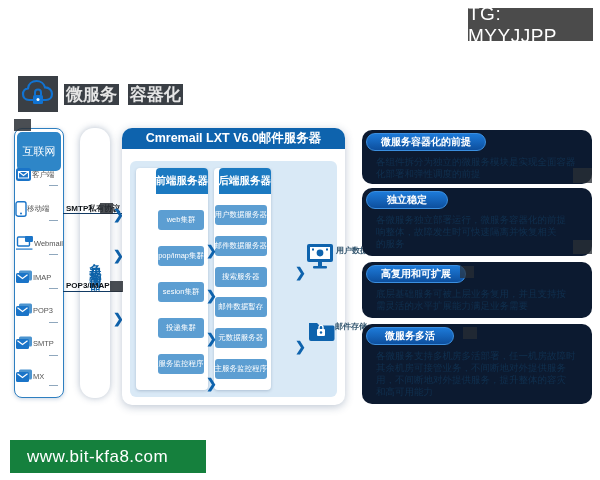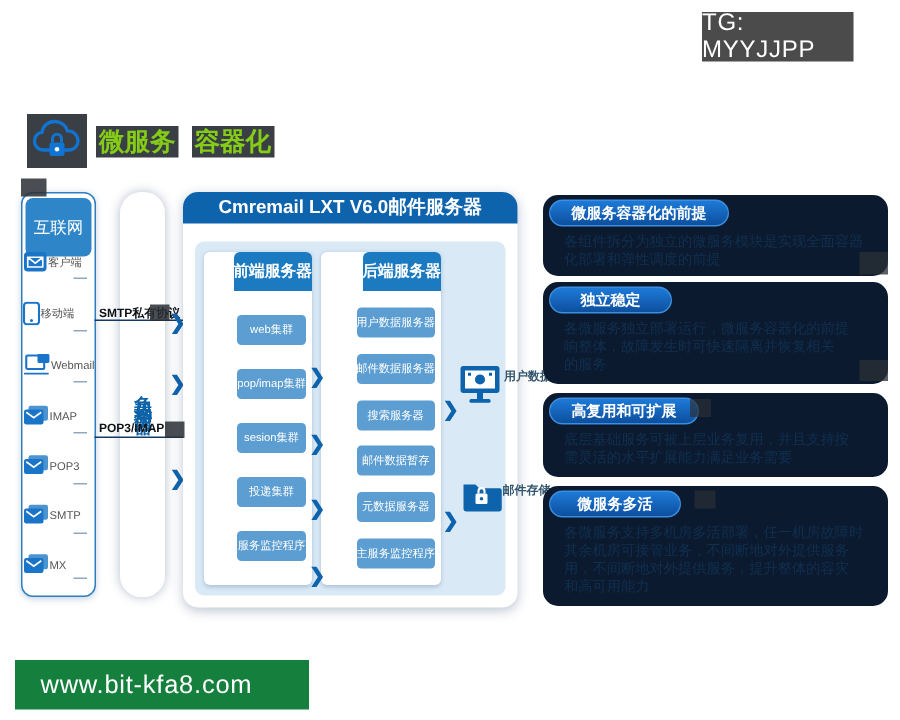--- a/index.html
+++ b/index.html
@@ -3,28 +3,28 @@
 <meta charset="utf-8">
 <style>
   * { margin:0; padding:0; box-sizing:border-box; }
   html,body { background:#fff; }
   .page {
     position:relative; width:600px; height:480px; overflow:hidden;
     font-family:"Liberation Sans", sans-serif; background:#ffffff;
   }
   
   .tg-box {
-    position:absolute; left:468px; top:8px; width:101px; height:33px;
-    background:#4b4b4b; color:#fff; font-size:16px;
+    position:absolute; left:468px; top:8px; width:125px; height:33px;
+    background:#4b4b4b; color:#fff; font-size:19px;
     display:flex; align-items:center; justify-content:center; letter-spacing:.5px;
   }
   
   .title-row { position:absolute; left:18px; top:74px; height:40px; display:flex; align-items:center; }
   .title-icon-wrap { background:#3a3f45; padding:2px 3px; margin-right:6px; display:flex; }
-  .title-text { font-size:17px; font-weight:bold; color:#84cc16; }
+  .title-text { font-size:17px; font-weight:bold; color:#e5e5e5; }
   .title-text .seg { background:#3a3f45; padding:1px 2px; }
   .title-text .gap { padding:0 2px; }
   
   .net-panel {
     position:absolute; left:14px; top:128px; width:50px; height:270px;
     background:#fff; border:1.5px solid #2e7fc0; border-radius:8px;
     box-shadow:0 1px 4px rgba(30,80,140,.25);
   }
   .net-header {
     position:absolute; left:2px; right:2px; top:3px; height:39px;
@@ -63,21 +63,21 @@
     background:#0e63ad; border-radius:10px 10px 0 0; color:#fff;
     font-size:12.5px; font-weight:bold; display:flex; align-items:center; justify-content:center;
   }
   .mail-inner {
     position:absolute; left:8px; right:8px; top:33px; bottom:8px;
     background:#d9e9f6; border-radius:6px;
   }
   .srv-col { position:absolute; top:7px; height:222px; background:#fff; border-radius:4px;
     display:flex; flex-direction:column; box-shadow:0 1px 3px rgba(40,70,110,.25);align-items:flex-end; }
   .srv-col.front { left:6px; width:72px; }
-  .srv-col.back  { left:84px; width:80px; }
+  .srv-col.back  { left:84px; width:57px; }
   .srv-head { height:26px; background:#1c7ac1; border-radius:4px 4px 0 0; color:#fff;
     font-size:10.5px; font-weight:bold; display:flex; align-items:center; justify-content:center; flex:0 0 26px; }
   .srv-body { flex:1; display:flex; flex-direction:column; justify-content:space-evenly; padding:0 4px; }
   .srv-btn { height:20px; background:#5c9ed2; border-radius:3px; color:#fff; font-size:7.5px;
     display:flex; align-items:center; justify-content:center; white-space:nowrap; }
   .store { position:absolute; display:flex; flex-direction:row; align-items:flex-start; }
   .store .lbl { font-size:8px; font-weight:bold; color:#33566f; margin-top:2px; white-space:nowrap; }
   
   .note {
     position:absolute; left:362px; width:230px; background:#0c1a30; border-radius:10px;

